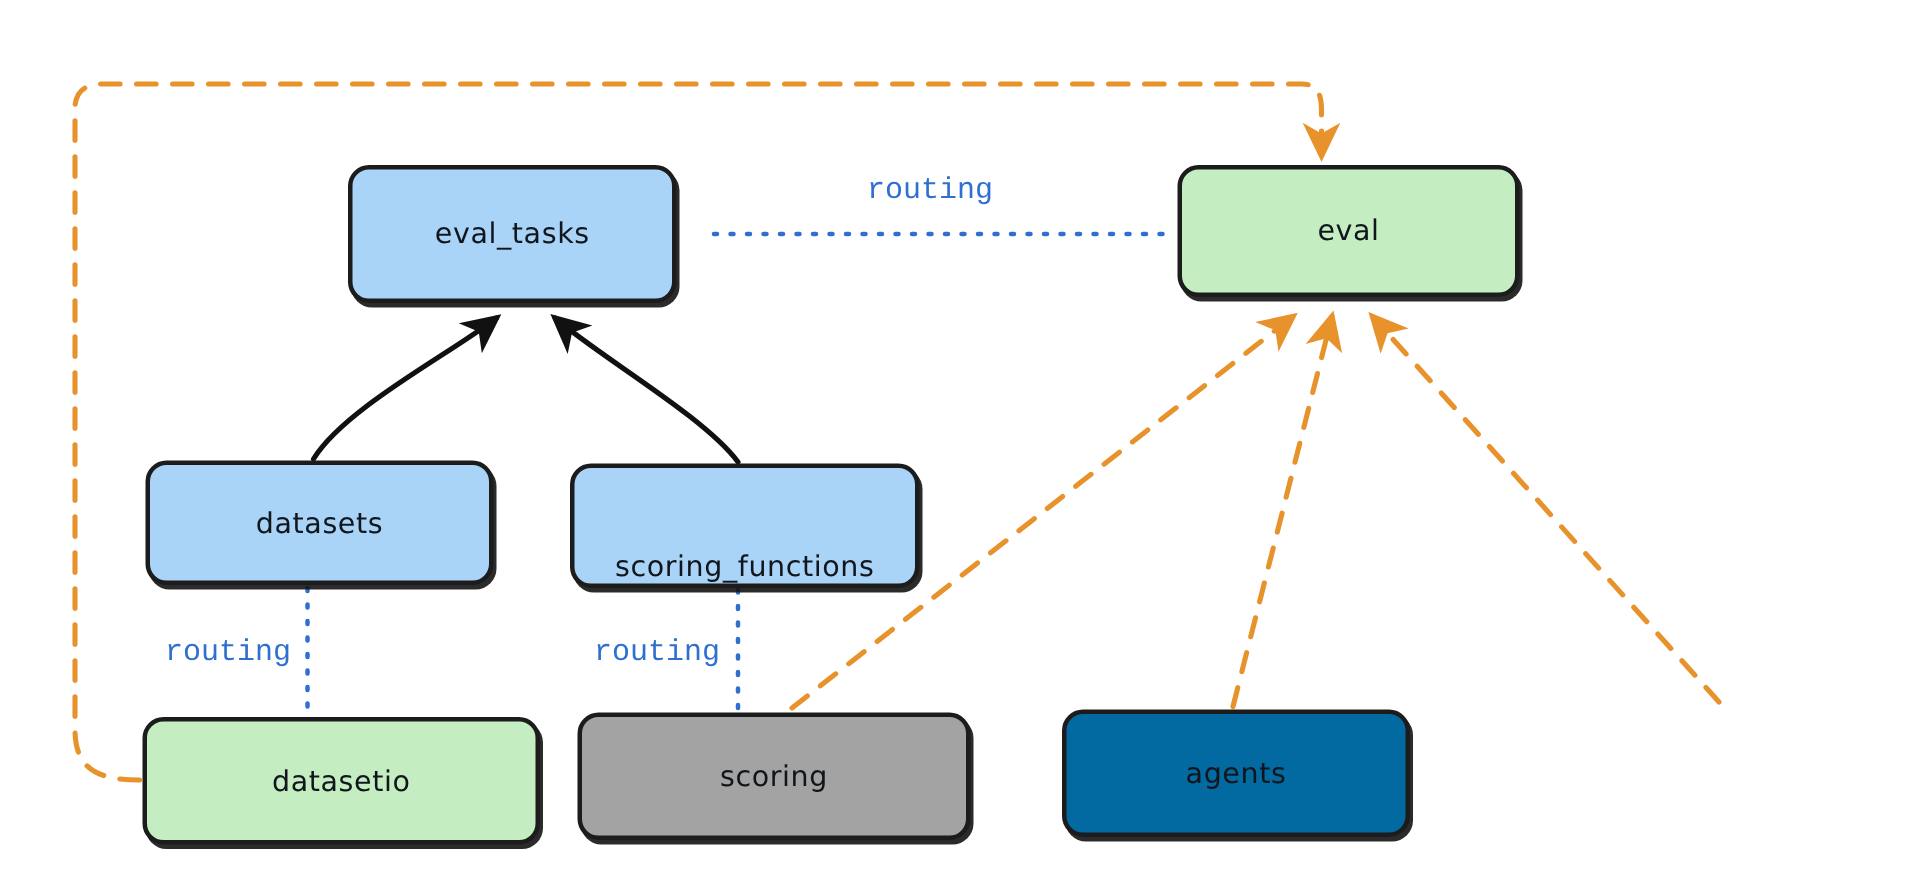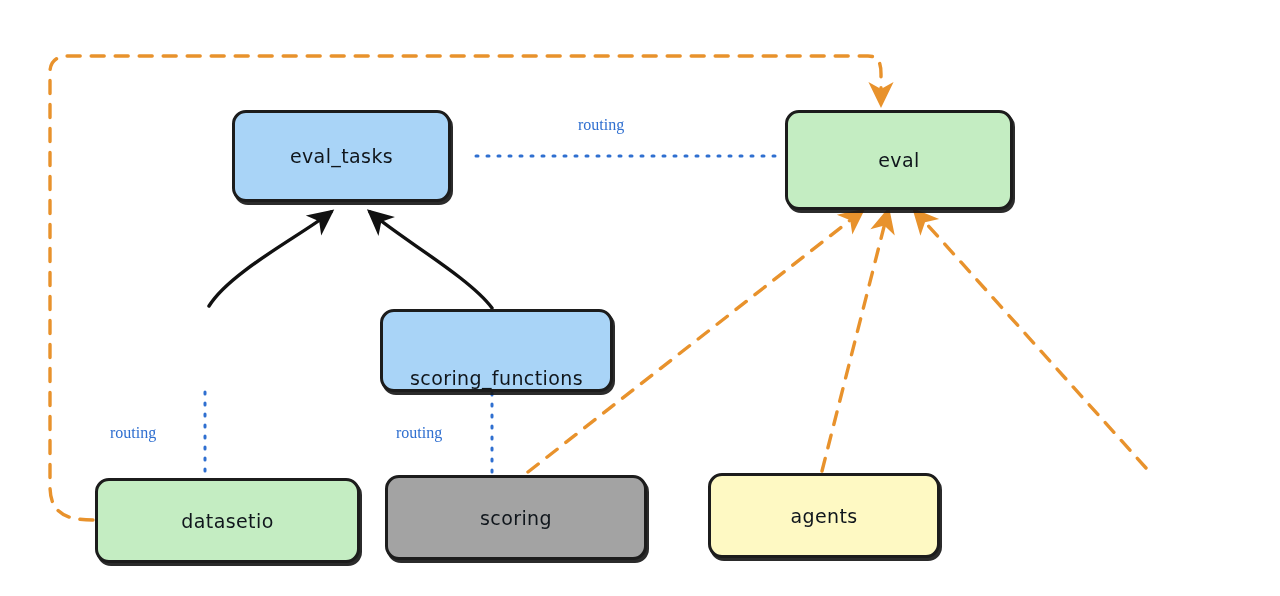--- a/index.html
+++ b/index.html
@@ -39,22 +39,22 @@
   .node-label {
     font-family: "DejaVu Sans", sans-serif;
     font-size: 19px;
     color: #10161c;
     letter-spacing: 0.4px;
     white-space: nowrap;
     user-select: none;
   }
   .edge-label {
     position: absolute;
-    font-family: Liberation Serif, serif;
-    font-size: 16px;
+    font-family: Liberation Mono, monospace;
+    font-size: 20px;
     color: #2f6fd0;
     white-space: nowrap;
     user-select: none;
   }
 </style>
 </head>
 <body>
 
 <div id="diagram-root">
 
@@ -84,38 +84,41 @@
 
     <path d="M822,471 L888,211" fill="none" stroke="#e8922c" stroke-width="3.4" stroke-dasharray="13 11" stroke-linecap="round" marker-end="url(#arrow-orange)"></path>
 
     <path d="M1146,468 L915,211" fill="none" stroke="#e8922c" stroke-width="3.4" stroke-dasharray="13 11" stroke-linecap="round" marker-end="url(#arrow-orange)"></path>
   </svg>
 
   <div class="node" style="left:232px; top:110px; width:219px; height:92px; background:#a9d4f7;">
     <span class="node-label">eval_tasks</span>
   </div>
 
-  <div class="node" style="left:785px; top:110px; width:228px; height:100px; background:#c4edc2;">
+  <div class="node" style="left:785px; top:110px; width:228px; height:88px; background:#c4edc2;">
     <span class="node-label">eval</span>
   </div>
 
+  <div class="node" style="left:97px; top:307px; width:232px; height:83px; background:#a9d4f7;">
+    <span class="node-label">datasets</span>
+  </div>
 
   <div class="node" style="left:380px; top:309px; width:233px; height:83px; background:#a9d4f7;align-items:flex-end;">
     <span class="node-label">scoring_functions</span>
   </div>
 
   <div class="node" style="left:95px; top:478px; width:265px; height:85px; background:#c4edc2;">
     <span class="node-label">datasetio</span>
   </div>
 
   <div class="node" style="left:385px; top:475px; width:262px; height:85px; background:#a3a3a3;">
     <span class="node-label">scoring</span>
   </div>
 
-  <div class="node" style="left:708px; top:473px; width:232px; height:85px; background:#fef9c3;justify-content:center;">
+  <div class="node" style="left:708px; top:473px; width:232px; height:85px; background:#0369a1;justify-content:center;">
     <span class="node-label">agents</span>
   </div>
 
 
   <div class="edge-label" style="left:578px; top:116px;">routing</div>
 
   <div class="edge-label" style="left:110px; top:424px;">routing</div>
 
   <div class="edge-label" style="left:396px; top:424px;">routing</div>
 

